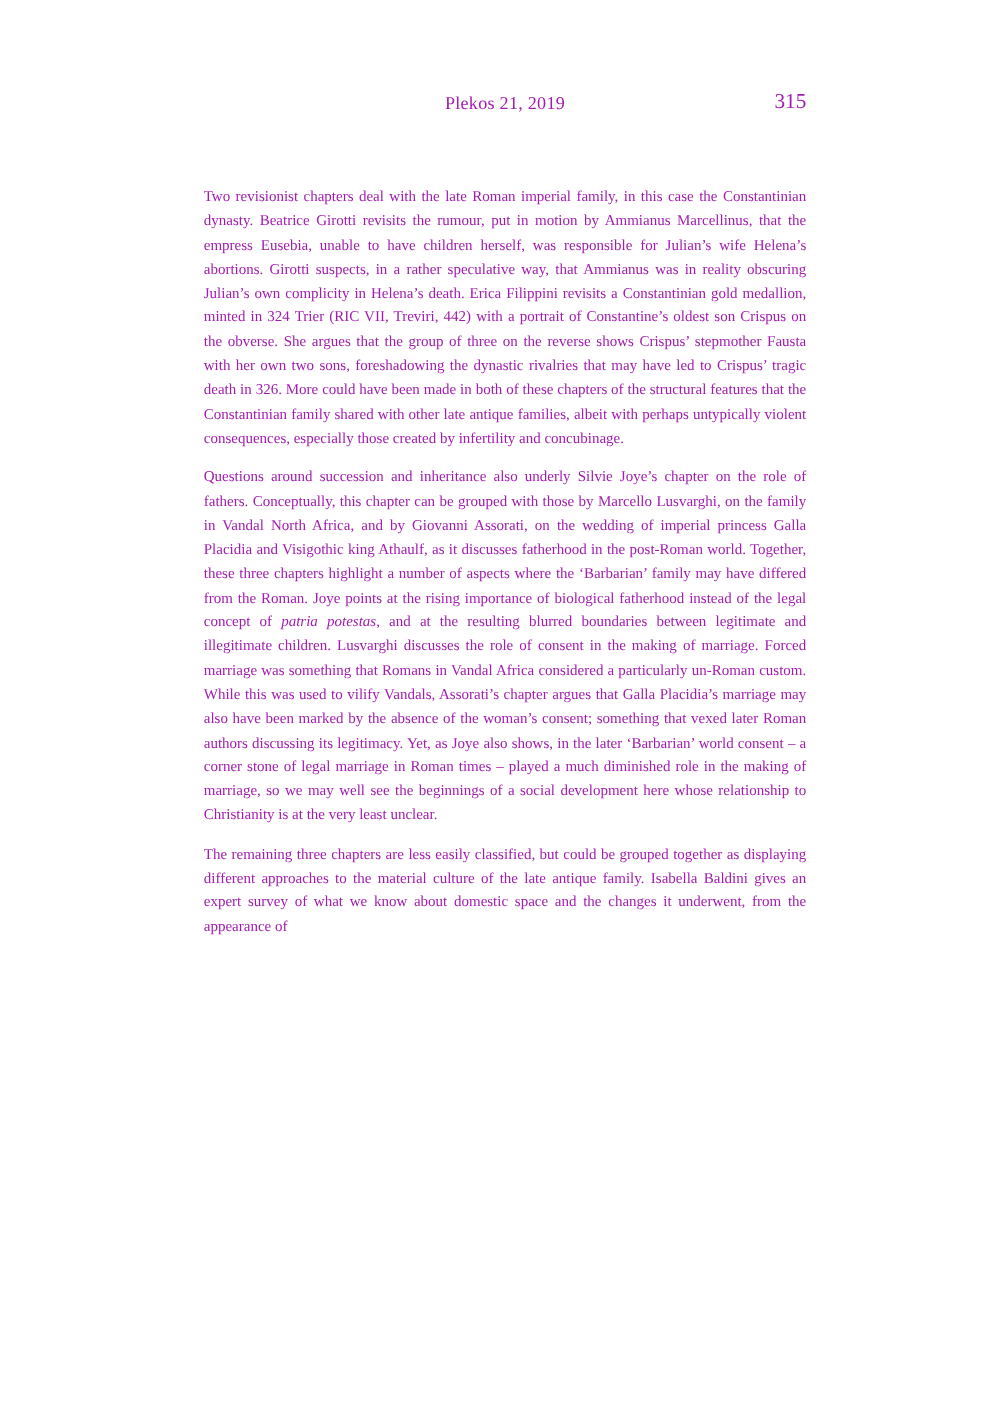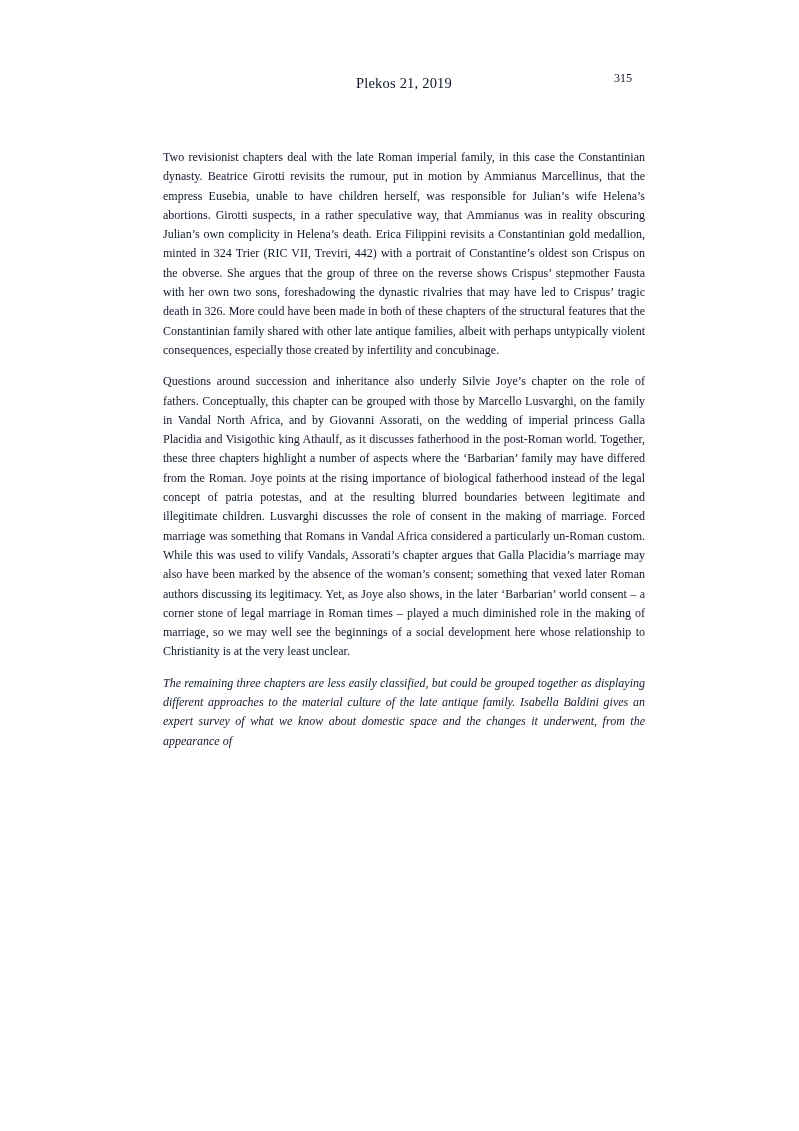--- a/index.html
+++ b/index.html
@@ -6,64 +6,64 @@
     margin: 0;
     padding: 0;
     background: #ffffff;
   }
   .page {
     position: relative;
     width: 799px;
     height: 1131px;
     background: #ffffff;
     font-family: "Liberation Serif", "DejaVu Serif", serif;
-    color: #0f172a;
+    color: #a21caf;
     overflow: hidden;
   }
   .page-header {
     position: absolute;
     left: 163px;
     top: 71px;
     width: 482px;
     height: 20px;
     font-size: 14.5px;
   }
   .journal-title {
     position: absolute;
     left: 0;
     right: 0;
     top: 4px;
     text-align: center;
     letter-spacing: 0.2px;
   }
   .page-number {
     position: absolute;
-    right: 13px;
+    right: 0;
     top: 0;
-    font-size: 12px;
+    font-size: 17px;
   }
   .text-block {
     position: absolute;
     left: 163px;
     top: 148px;
     width: 482px;
     font-size: 12px;
     line-height: 19.3px;
     text-align: justify;
     text-justify: inter-word;
   }
   .text-block p {
     margin: 0 0 12px 0;
     padding: 0;
   }
   .text-block p:last-child {
     margin-bottom: 12px;
-    font-style: italic;
   }
   .latin-term {
+    font-style: italic;
   }
 </style>
 </head>
 <body>
 
 <div class="page">
 
   <header class="page-header">
     <span class="journal-title">Plekos 21, 2019</span>
     <span class="page-number">315</span>

